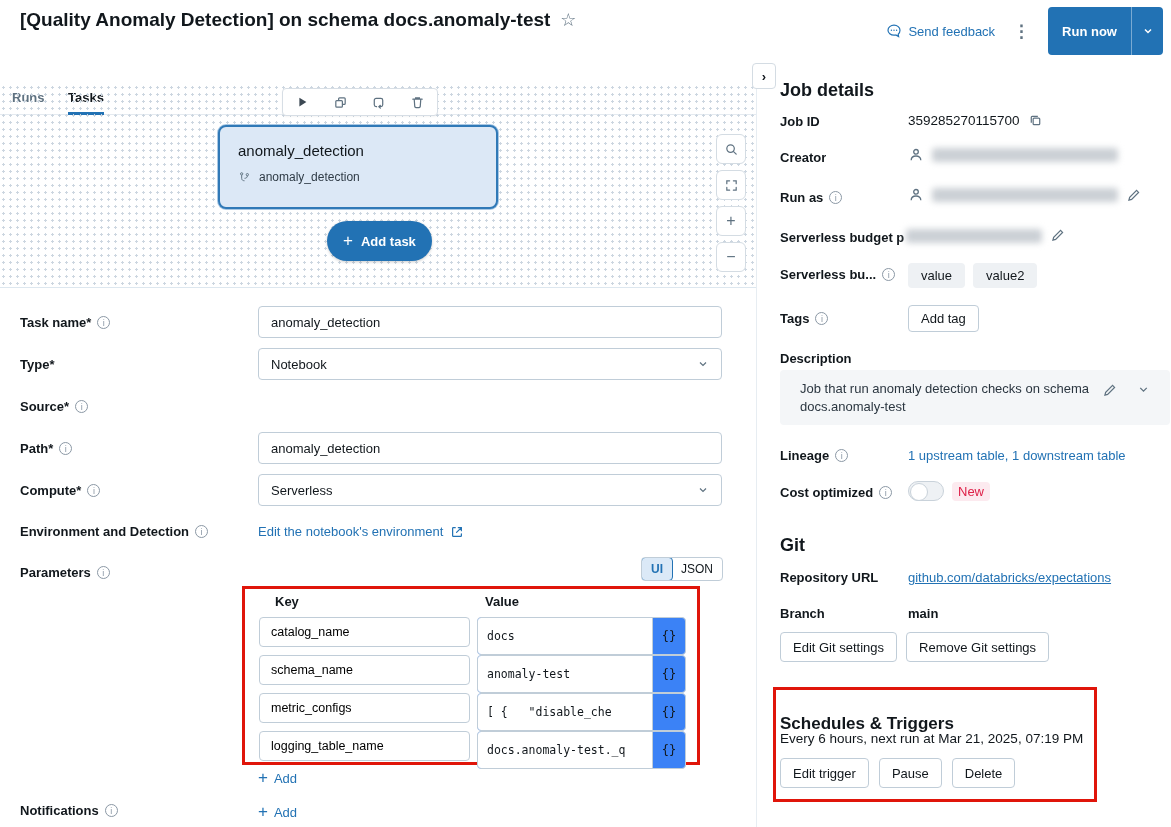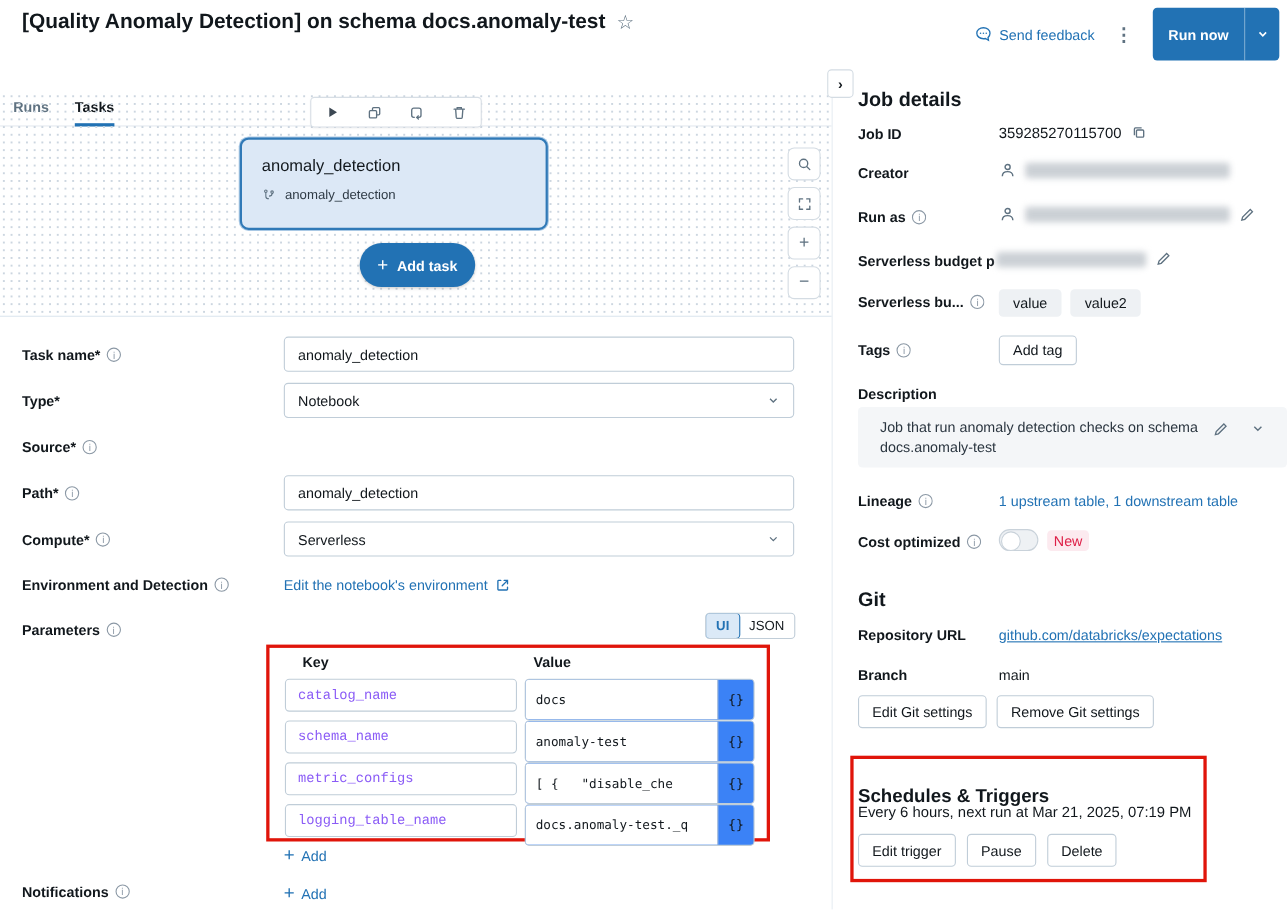--- a/index.html
+++ b/index.html
@@ -61,21 +61,21 @@
   .sel-right { display:flex; align-items:center; gap:8px; }
   .link { color:#2272b4; cursor:pointer; text-decoration:none; }
   .env-link { display:flex; align-items:center; gap:7px; font-size:13px; }
   .seg-toggle { position:absolute; left:641px; top:557px; display:flex; border:1px solid #c0cdd8;
                 border-radius:4px; overflow:hidden; height:24px; background:#fff; }
   .seg { padding:0 9px; display:flex; align-items:center; font-size:12px; cursor:pointer; }
   .seg-on { background:#dbe9f7; color:#2272b4; border:1px solid #2272b4; border-radius:4px; margin:-1px; font-weight:600; }
   .redbox { position:absolute; border:3px solid #e0150a; }
   .col-hdr { position:absolute; font-weight:700; font-size:13px; }
   .key-input { position:absolute; left:259px; width:211px; height:30px; border:1px solid #c0cdd8; border-radius:4px;
-               padding:0 11px; font-size:12.5px; font-family:Liberation Mono, monospace; background:#fff; color:#8b5cf6; }
+               padding:0 11px; font-size:12.5px; font-family:Liberation Sans, sans-serif; background:#fff; color:#000000; }
   .vgroup { position:absolute; left:477px; width:209px; height:38px; border:1px solid #c0cdd8; border-radius:4px;
             display:flex; background:#3b82f6; overflow:hidden; }
   .vgroup input { border:none; outline:none; flex:1; min-width:0; padding:0 9px;
                   font-family:"DejaVu Sans Mono", monospace; font-size:11.5px; color:#11171c; }
   .braces-btn { width:33px; border-left:1px solid #c0cdd8; display:flex; align-items:center; justify-content:center;
                 font-family:"DejaVu Sans Mono", monospace; font-size:12px; cursor:pointer; color:#11171c; }
   .add-link { position:absolute; left:258px; display:flex; align-items:center; gap:6px; color:#2272b4;
               font-size:13px; cursor:pointer; }
   .plus-b::before { content:"+"; font-size:17px; font-weight:400; }
 
@@ -404,21 +404,21 @@
     <span class="toggle"></span>
     <span class="new-badge">New</span>
   </div>
 
   <div class="h2" style="top:535px;">Git</div>
 
   <div class="rlabel" style="top:570px;">Repository URL</div>
   <div class="rval link underline" style="top:570px;">github.com/databricks/expectations</div>
 
   <div class="rlabel" style="top:606px;">Branch</div>
-  <div class="rval" style="top:606px;">main</div>
+  <div class="rval" style="top:606px;font-weight:bold;">main</div>
 
   <div style="position:absolute; left:780px; top:632px; display:flex; gap:9px;">
     <button class="btn">Edit Git settings</button>
     <button class="btn">Remove Git settings</button>
   </div>
 
   <div class="redbox" style="left:773px; top:687px; width:324px; height:115px;"></div>
   <div class="h2" style="top:714px; font-size:17px;">Schedules &amp; Triggers</div>
   <div style="position:absolute; left:780px; top:731px; font-size:13.5px;">Every 6 hours, next run at Mar 21, 2025, 07:19 PM</div>
   <div style="position:absolute; left:780px; top:758px; display:flex; gap:10px;">

